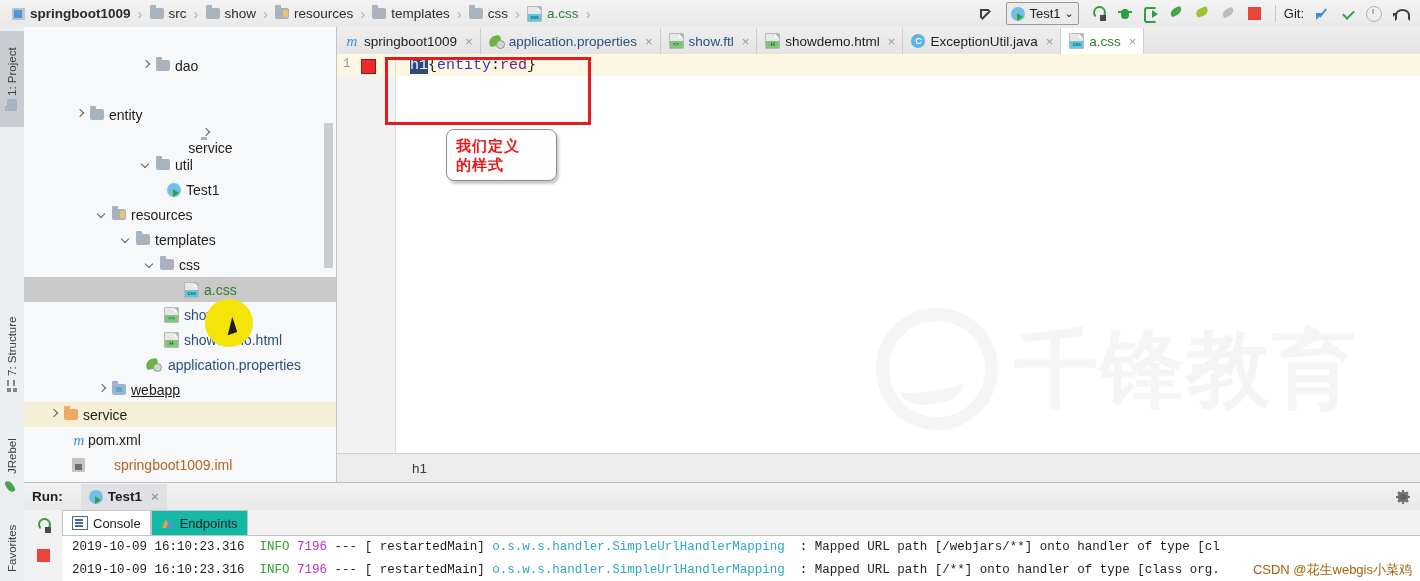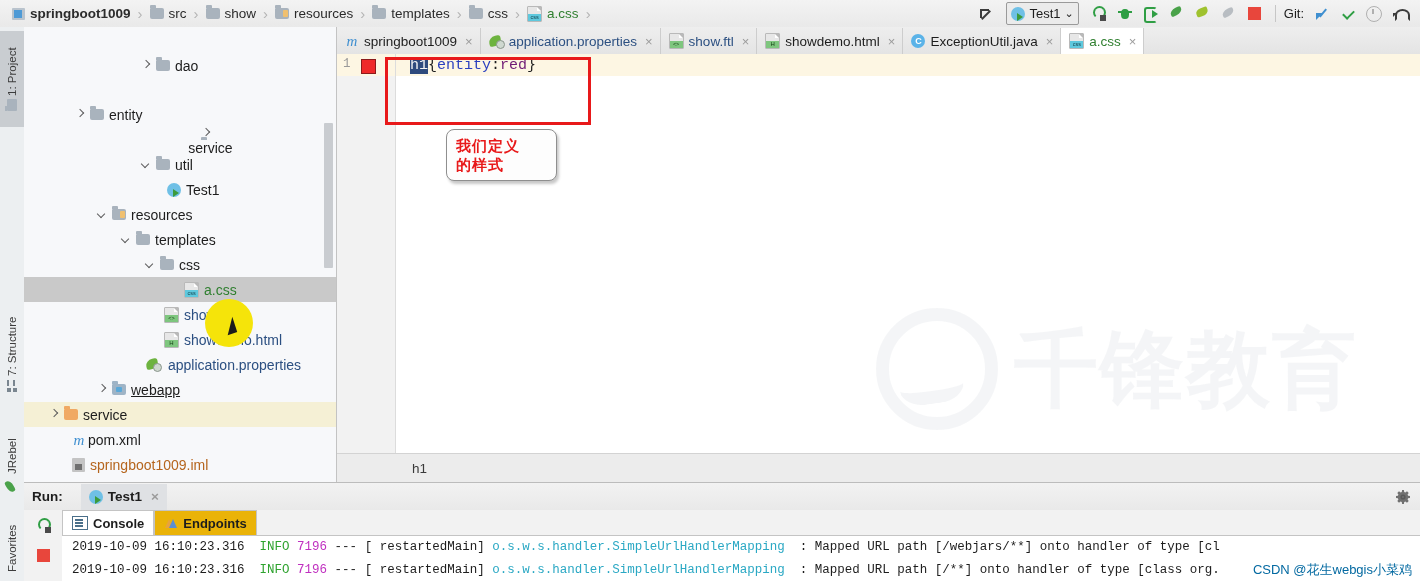--- a/index.html
+++ b/index.html
@@ -154,37 +154,37 @@
   .runhdr{height:27px;display:flex;align-items:center;border-bottom:1px solid #cfcfcf;
     background:linear-gradient(#f2f2f2,#e9e9e9);font-weight:bold;}
   .runlabel{font-size:13.5px;margin-left:8px;margin-right:18px;}
   .runtab{display:flex;align-items:center;gap:5px;height:26px;padding:0 8px;background:#dfe1e4;font-size:13.5px;}
   .runtab .x{color:#9b9b9b;margin-left:4px;}
   .runhdr .gear{margin-left:auto;margin-right:10px;}
 
   .runbody{position:absolute;left:0;top:27px;width:1396px;height:72px;background:#f2f2f2;}
   .runleft{position:absolute;left:0;top:0;width:38px;height:72px;}
   .runleft .b{width:38px;height:30px;display:flex;align-items:center;justify-content:center;}
-  .subtabs{position:absolute;left:38px;top:0;height:25px;display:flex;align-items:center;font-weight:bold;}
+  .subtabs{position:absolute;left:38px;top:0;height:25px;display:flex;align-items:center;}
   .subtab{display:flex;align-items:center;gap:5px;height:24px;padding:0 9px;font-size:13px;
-    border:1px solid #c4c4c4;border-bottom:none;background:#eab308;}
+    border:1px solid #c4c4c4;border-bottom:none;background:#14b8a6;}
   .subtab.active{background:#fff;}
   .uparrow{width:38px;height:28px;display:flex;align-items:center;justify-content:center;color:#9a9a9a;font-size:15px;}
 
   .console{position:absolute;left:38px;top:25px;right:0;height:47px;background:#fff;
     border-top:1px solid #c4c4c4;overflow:hidden;font-family:"Liberation Mono",monospace;font-size:12.5px;}
   .logline{height:23px;line-height:23px;white-space:nowrap;padding-left:10px;}
   .lg-date{color:#1d1d1d;}
   .lg-info{color:#2fa32f;}
   .lg-pid{color:#c030c0;}
   .lg-dash{color:#1d1d1d;}
   .lg-thread{color:#1d1d1d;}
   .lg-logger{color:#2aa8c4;}
   .lg-msg{color:#1d1d1d;}
-  .csdn{position:absolute;right:8px;bottom:4px;font-family:"Liberation Sans",sans-serif;font-size:13px;color:#0369a1;}
+  .csdn{position:absolute;right:8px;bottom:4px;font-family:"Liberation Sans",sans-serif;font-size:13px;color:#a16207;}
 
   
   .arrow-back{display:inline-block;width:14px;height:14px;position:relative;}
   .arrow-back:after{content:"";position:absolute;left:1px;top:7px;width:12px;height:2px;background:#3c3c3c;
     transform:rotate(-45deg);}
   .arrow-back:before{content:"";position:absolute;left:1px;top:2px;width:7px;height:7px;
     border-left:2px solid #3c3c3c;border-top:2px solid #3c3c3c;}
   .i-run{width:15px;height:15px;position:relative;}
   .i-run:before{content:"";position:absolute;left:2px;top:0;width:9px;height:9px;border:2px solid #2f9e44;
     border-bottom-color:transparent;border-radius:50%;}
@@ -421,21 +421,21 @@
       </div>
       <div class="row hl" style="padding-left:24px;">
         <span class="arrow r"></span>
         <span class="ico fold orange"></span>
         <span class="nm">service</span>
       </div>
       <div class="row" style="padding-left:48px;">
         <span class="ico mavenico"></span>
         <span class="nm" style="margin-left:2px;">pom.xml</span>
       </div>
-      <div class="row" style="padding-left:48px;">
+      <div class="row" style="padding-left:48px;gap:24px;">
         <span class="ico imlico"></span>
         <span class="nm orange">springboot1009.iml</span>
       </div>
       <div class="treescroll"></div>
     </div>
   </div>
 
   <div class="editorwrap">
     <div class="tabs">
       <div class="tab">

